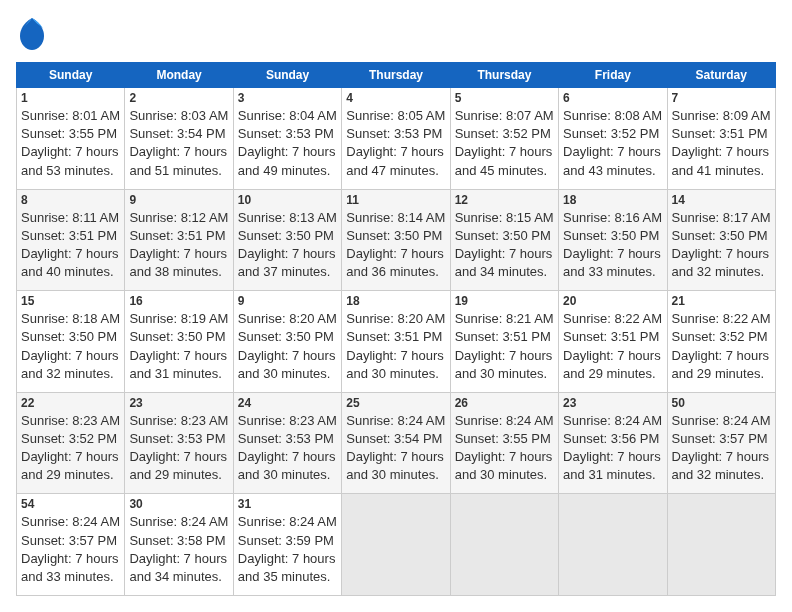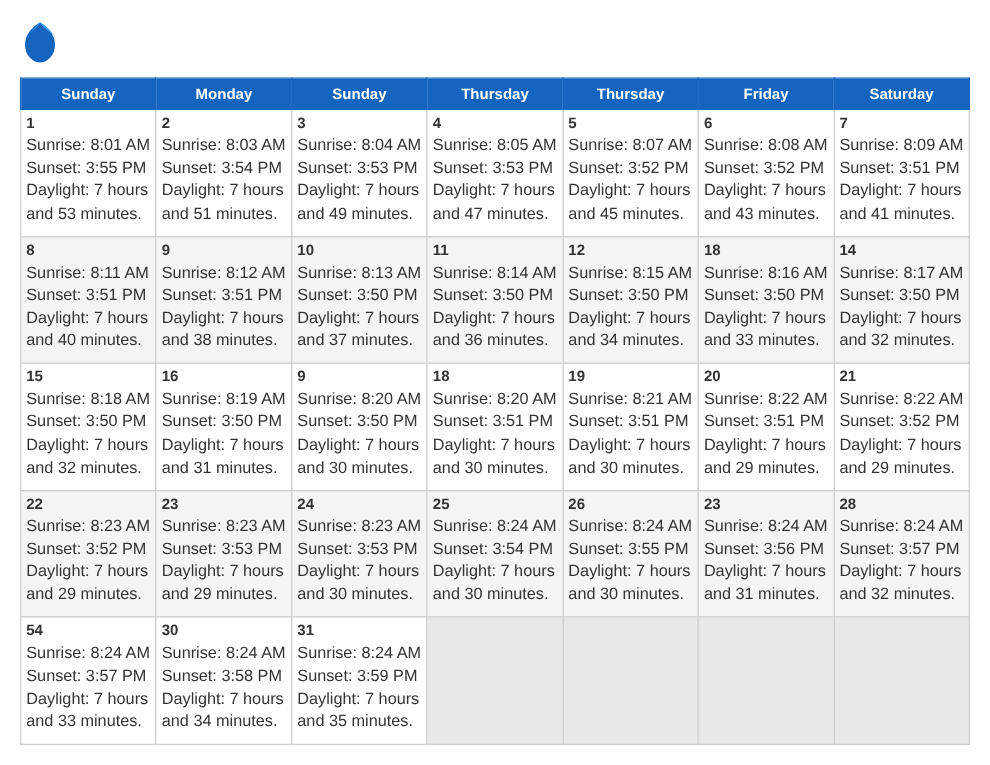--- a/index.html
+++ b/index.html
@@ -234,21 +234,21 @@
           </td>
           <td>
             <span class="day-num">26</span>
             <div class="day-info">Sunrise: 8:24 AM<br>Sunset: 3:55 PM<br>Daylight: 7 hours and 30 minutes.</div>
           </td>
           <td>
             <span class="day-num">23</span>
             <div class="day-info">Sunrise: 8:24 AM<br>Sunset: 3:56 PM<br>Daylight: 7 hours and 31 minutes.</div>
           </td>
           <td>
-            <span class="day-num">28</span>
+            <span class="day-num">50</span>
             <div class="day-info">Sunrise: 8:24 AM<br>Sunset: 3:57 PM<br>Daylight: 7 hours and 32 minutes.</div>
           </td>
         </tr>
         <tr>
           <td>
             <span class="day-num">54</span>
             <div class="day-info">Sunrise: 8:24 AM<br>Sunset: 3:57 PM<br>Daylight: 7 hours and 33 minutes.</div>
           </td>
           <td>
             <span class="day-num">30</span>

